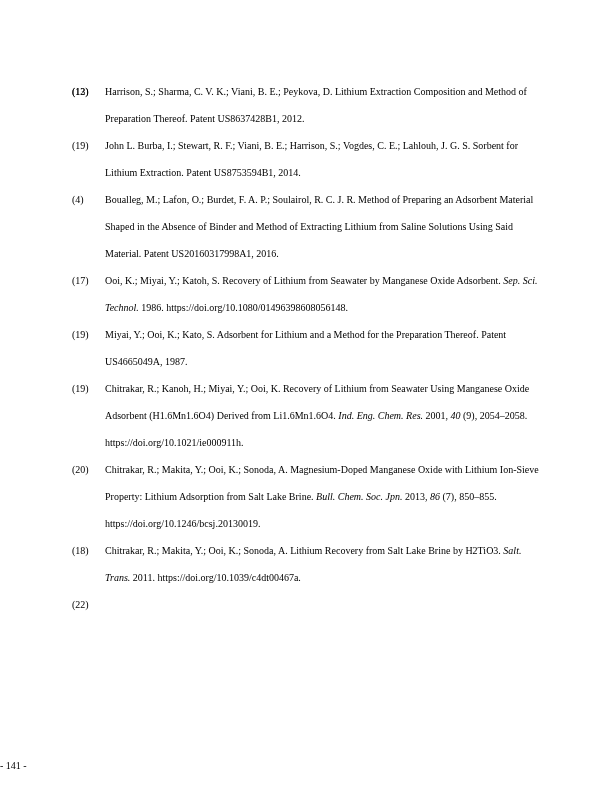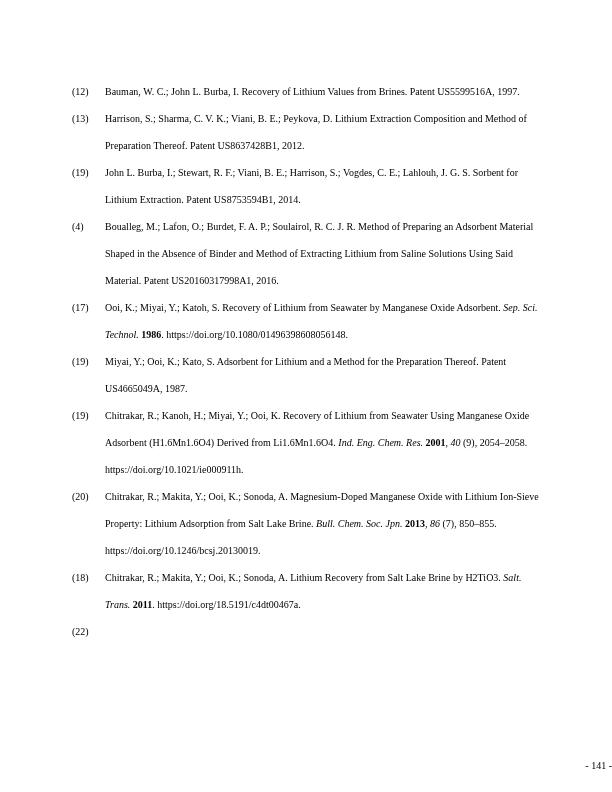--- a/index.html
+++ b/index.html
@@ -29,40 +29,40 @@
     padding-left: 33px;
     line-height: 27px;
     text-align: left;
   }
   .ref-num {
     position: absolute;
     left: 0;
     top: 0;
   }
   .italic { font-style: italic; }
-  .bold { font-weight: bold; }
+  .bold { font-weight: normal; }
   .page-number {
     position: absolute;
     bottom: 27px;
     left: 0;
     right: 0;
-    text-align: right;
+    text-align: left;
     line-height: 14px;
   }
 </style>
 </head>
 <body>
 
 <div class="page">
   <div class="references" id="ref-list">
-      <div class="ref-item"><span class="ref-num">(12)</span><span class="ref-body"><span>Bauman, W. C.; John L. Burba, I. Recovery of Lithium Values from Brines. Patent US5599516A, 1997.</span></span></div>
+      <div class="ref-item"><span class="ref-num">(12)</span></div>
       <div class="ref-item"><span class="ref-num">(13)</span><span class="ref-body"><span>Harrison, S.; Sharma, C. V. K.; Viani, B. E.; Peykova, D. Lithium Extraction Composition and Method of Preparation Thereof. Patent US8637428B1, 2012.</span></span></div>
       <div class="ref-item"><span class="ref-num">(19)</span><span class="ref-body"><span>John L. Burba, I.; Stewart, R. F.; Viani, B. E.; Harrison, S.; Vogdes, C. E.; Lahlouh, J. G. S. Sorbent for Lithium Extraction. Patent US8753594B1, 2014.</span></span></div>
       <div class="ref-item"><span class="ref-num">(4)</span><span class="ref-body"><span>Boualleg, M.; Lafon, O.; Burdet, F. A. P.; Soulairol, R. C. J. R. Method of Preparing an Adsorbent Material Shaped in the Absence of Binder and Method of Extracting Lithium from Saline Solutions Using Said Material. Patent US20160317998A1, 2016.</span></span></div>
       <div class="ref-item"><span class="ref-num">(17)</span><span class="ref-body"><span>Ooi, K.; Miyai, Y.; Katoh, S. Recovery of Lithium from Seawater by Manganese Oxide Adsorbent. </span><span class="italic">Sep. Sci. Technol.</span><span> </span><span class="bold">1986</span><span>. https://doi.org/10.1080/01496398608056148.</span></span></div>
       <div class="ref-item"><span class="ref-num">(19)</span><span class="ref-body"><span>Miyai, Y.; Ooi, K.; Kato, S. Adsorbent for Lithium and a Method for the Preparation Thereof. Patent US4665049A, 1987.</span></span></div>
       <div class="ref-item"><span class="ref-num">(19)</span><span class="ref-body"><span>Chitrakar, R.; Kanoh, H.; Miyai, Y.; Ooi, K. Recovery of Lithium from Seawater Using Manganese Oxide Adsorbent (H1.6Mn1.6O4) Derived from Li1.6Mn1.6O4. </span><span class="italic">Ind. Eng. Chem. Res.</span><span> </span><span class="bold">2001</span><span>, </span><span class="italic">40</span><span> (9), 2054–2058. https://doi.org/10.1021/ie000911h.</span></span></div>
       <div class="ref-item"><span class="ref-num">(20)</span><span class="ref-body"><span>Chitrakar, R.; Makita, Y.; Ooi, K.; Sonoda, A. Magnesium-Doped Manganese Oxide with Lithium Ion-Sieve Property: Lithium Adsorption from Salt Lake Brine. </span><span class="italic">Bull. Chem. Soc. Jpn.</span><span> </span><span class="bold">2013</span><span>, </span><span class="italic">86</span><span> (7), 850–855. https://doi.org/10.1246/bcsj.20130019.</span></span></div>
-      <div class="ref-item"><span class="ref-num">(18)</span><span class="ref-body"><span>Chitrakar, R.; Makita, Y.; Ooi, K.; Sonoda, A. Lithium Recovery from Salt Lake Brine by H2TiO3. </span><span class="italic">Salt. Trans.</span><span> </span><span class="bold">2011</span><span>. https://doi.org/18.5191/c4dt00467a.</span></span></div>
+      <div class="ref-item"><span class="ref-num">(18)</span><span class="ref-body"><span>Chitrakar, R.; Makita, Y.; Ooi, K.; Sonoda, A. Lithium Recovery from Salt Lake Brine by H2TiO3. </span><span class="italic">Salt. Trans.</span><span> </span><span class="bold">2011</span><span>. https://doi.org/10.1039/c4dt00467a.</span></span></div>
       <div class="ref-item"><span class="ref-num">(22)</span></div>
     </div>
   <div class="page-number">- 141 -</div>
 </div>
 
 </body></html>

